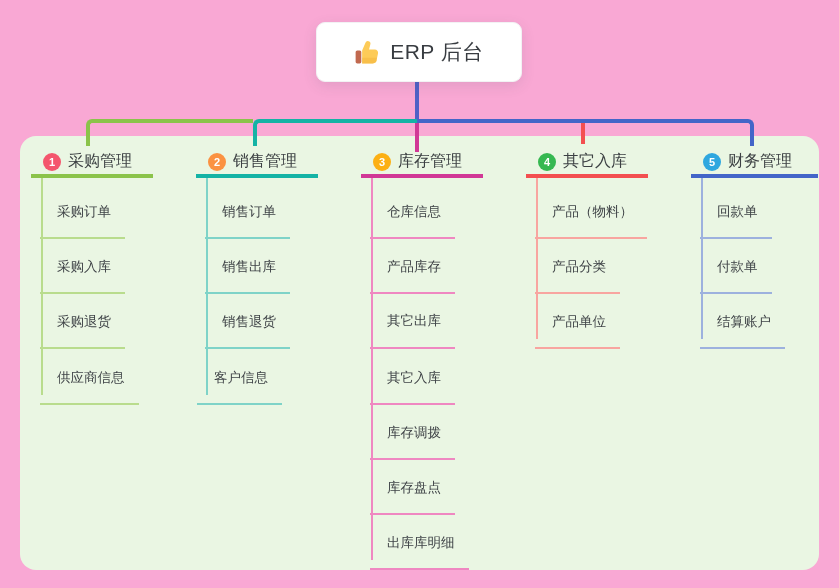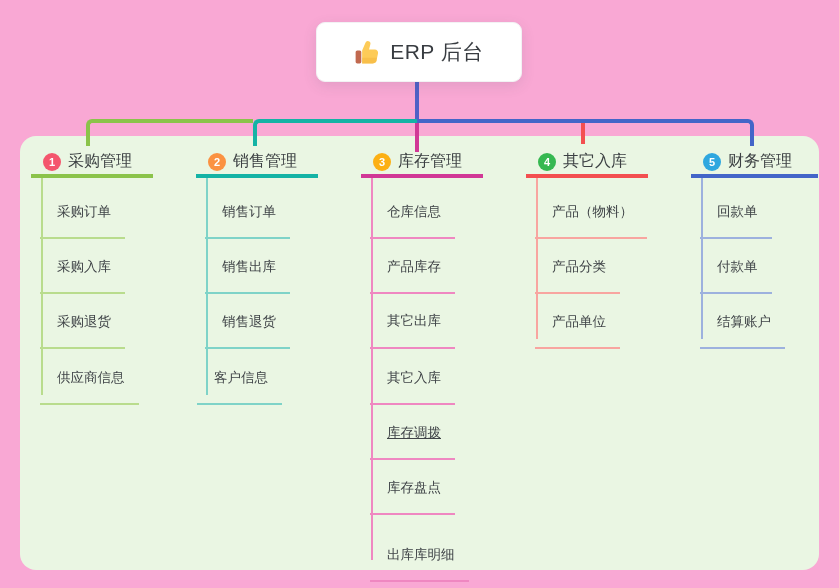--- a/index.html
+++ b/index.html
@@ -84,23 +84,23 @@
       <div class="item" style="left: 197px; top: 368.6px; border-bottom: 2px solid rgb(127, 211, 200);">客户信息</div>
       <div class="title-row" style="left: 361px; width: 110px; border-bottom: 4px solid rgb(209, 56, 150);">
         <span class="badge" style="background: rgb(252, 176, 20);">3</span>
         <span class="t">库存管理</span>
       </div>
       <div class="vline" style="left: 371px; top: 178px; height: 382.2px; background: rgb(239, 135, 193);"></div>
       <div class="item" style="left: 370px; top: 203px; border-bottom: 2px solid rgb(239, 135, 193);">仓库信息</div>
       <div class="item" style="left: 370px; top: 258.2px; border-bottom: 2px solid rgb(239, 135, 193);">产品库存</div>
       <div class="item" style="left: 370px; top: 313.4px; border-bottom: 2px solid rgb(239, 135, 193); font-family: Liberation Mono, monospace;">其它出库</div>
       <div class="item" style="left: 370px; top: 368.6px; border-bottom: 2px solid rgb(239, 135, 193);">其它入库</div>
-      <div class="item" style="left: 370px; top: 423.8px; border-bottom: 2px solid rgb(239, 135, 193); text-decoration: underline;">库存调拨</div>
+      <div class="item" style="left: 370px; top: 423.8px; border-bottom: 2px solid rgb(239, 135, 193);">库存调拨</div>
       <div class="item" style="left: 370px; top: 479px; border-bottom: 2px solid rgb(239, 135, 193);">库存盘点</div>
-      <div class="item" style="left: 370px; top: 534.2px; border-bottom: 2px solid rgb(239, 135, 193); margin-top: 12px;">出库库明细</div>
+      <div class="item" style="left: 370px; top: 534.2px; border-bottom: 2px solid rgb(239, 135, 193);">出库库明细</div>
       <div class="title-row" style="left: 526px; width: 110px; border-bottom: 4px solid rgb(243, 79, 80);">
         <span class="badge" style="background: rgb(54, 184, 81);">4</span>
         <span class="t">其它入库</span>
       </div>
       <div class="vline" style="left: 536px; top: 178px; height: 161.4px; background: rgb(248, 165, 160);"></div>
       <div class="item" style="left: 535px; top: 203px; border-bottom: 2px solid rgb(248, 165, 160);">产品（物料）</div>
       <div class="item" style="left: 535px; top: 258.2px; border-bottom: 2px solid rgb(248, 165, 160);">产品分类</div>
       <div class="item" style="left: 535px; top: 313.4px; border-bottom: 2px solid rgb(248, 165, 160);">产品单位</div>
       <div class="title-row" style="left: 691px; width: 115px; border-bottom: 4px solid rgb(67, 101, 200);">
         <span class="badge" style="background: rgb(47, 167, 223);">5</span>

